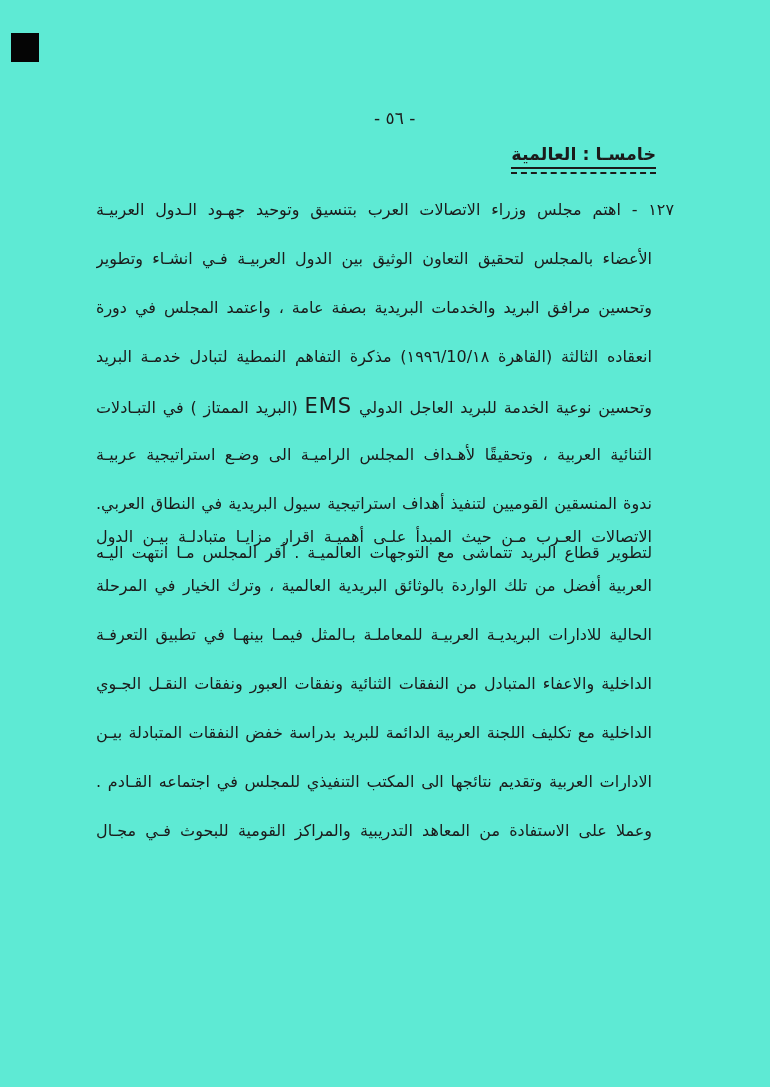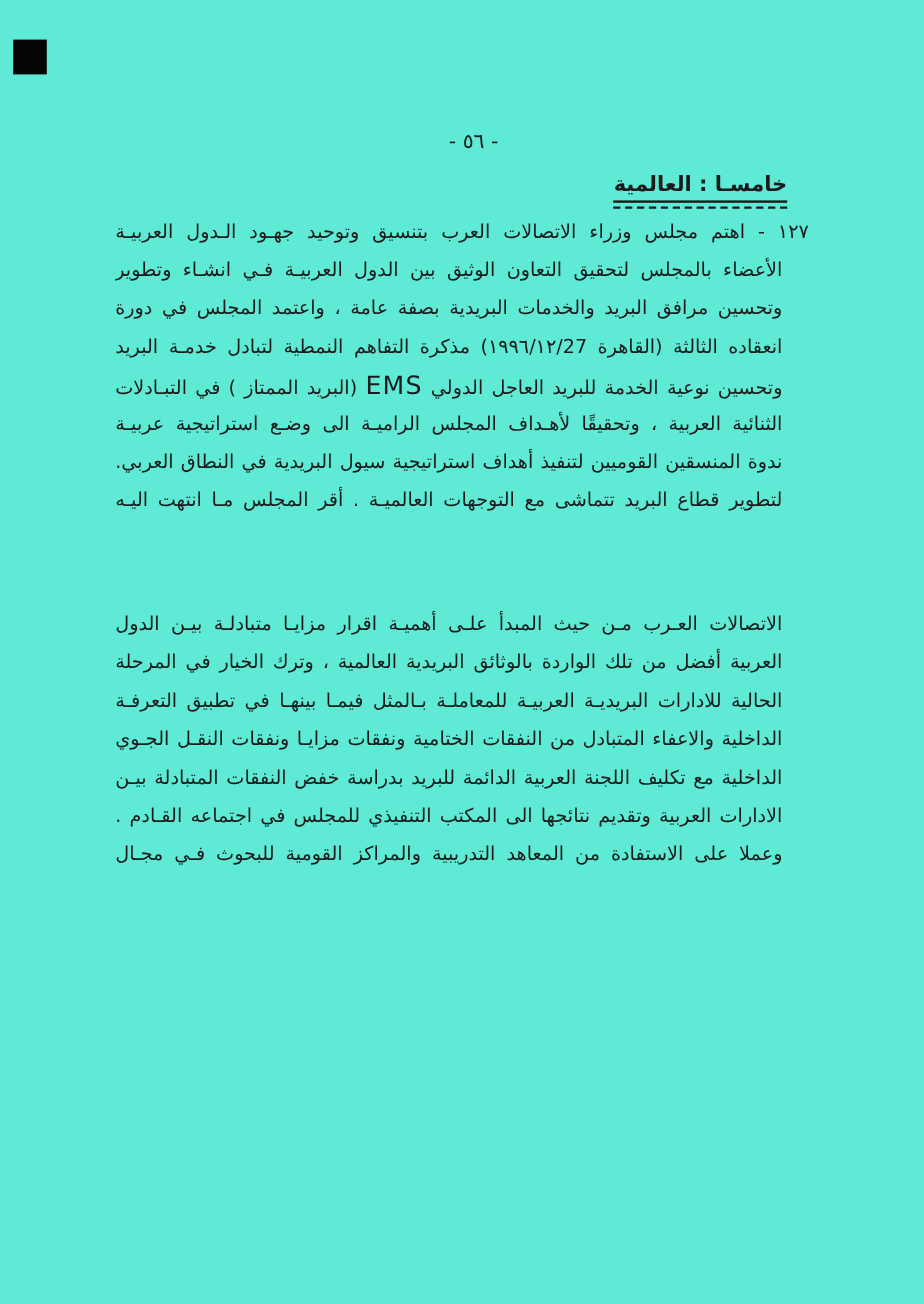--- a/index.html
+++ b/index.html
@@ -43,20 +43,21 @@
   }
   .para-127{top:177px;}
   .para-128{top:504px;}
   .line{
     height:32px;line-height:32px;
     text-align:justify;
     text-align-last:justify;
     text-justify:inter-word;
     overflow:hidden;
     white-space:normal;
+    margin-top:17px;
   }
   .line.cont{padding-right:22px;}
   .ems{
     font-size:21px;
     letter-spacing:1px;
     direction:ltr;unicode-bidi:embed;
   }
 </style>
 </head>
 <body>
@@ -69,34 +70,34 @@
 
   <div class="heading-wrap">
     <span class="heading-text">خامسـا : العالمية</span>
     <div class="heading-dashed"></div>
   </div>
 
   <div class="para para-127">
     <div class="line">١٢٧ - اهتم مجلس وزراء الاتصالات العرب بتنسيق وتوحيد جهـود الـدول العربيـة</div>
     <div class="line cont">الأعضاء بالمجلس لتحقيق التعاون الوثيق بين الدول العربيـة فـي انشـاء وتطوير</div>
     <div class="line cont">وتحسين مرافق البريد والخدمات البريدية بصفة عامة ، واعتمد المجلس في دورة</div>
-    <div class="line cont">انعقاده الثالثة (القاهرة ١٩٩٦/١٢/27) مذكرة التفاهم النمطية لتبادل خدمـة البريد</div>
+    <div class="line cont">انعقاده الثالثة (القاهرة ١٩٩٦/10/١٨) مذكرة التفاهم النمطية لتبادل خدمـة البريد</div>
     <div class="line cont">
       <span>وتحسين نوعية الخدمة للبريد العاجل الدولي</span>
       <span class="ems">EMS</span>
       <span>(البريد الممتاز ) في التبـادلات</span>
     </div>
     <div class="line cont">الثنائية العربية ، وتحقيقًا لأهـداف المجلس الراميـة الى وضـع استراتيجية عربيـة</div>
     <div class="line cont">ندوة المنسقين القوميين لتنفيذ أهداف استراتيجية سيول البريدية في النطاق العربي.</div>
     <div class="line cont">لتطوير قطاع البريد تتماشى مع التوجهات العالميـة . أقر المجلس مـا انتهت اليـه</div>
   </div>
 
   <div class="para para-128">
     <div class="line cont">الاتصالات العـرب مـن حيث المبدأ علـى أهميـة اقرار مزايـا متبادلـة بيـن الدول</div>
     <div class="line cont">العربية أفضل من تلك الواردة بالوثائق البريدية العالمية ، وترك الخيار في المرحلة</div>
     <div class="line cont">الحالية للادارات البريديـة العربيـة للمعاملـة بـالمثل فيمـا بينهـا في تطبيق التعرفـة</div>
-    <div class="line cont">الداخلية والاعفاء المتبادل من النفقات الختامية ونفقات مزايـا ونفقات النقـل الجـوي</div>
+    <div class="line cont">الداخلية والاعفاء المتبادل من النفقات الثنائية ونفقات العبور ونفقات النقـل الجـوي</div>
     <div class="line cont">الداخلية مع تكليف اللجنة العربية الدائمة للبريد بدراسة خفض النفقات المتبادلة بيـن</div>
     <div class="line cont">الادارات العربية وتقديم نتائجها الى المكتب التنفيذي للمجلس في اجتماعه القـادم .</div>
     <div class="line cont">وعملا على الاستفادة من المعاهد التدريبية والمراكز القومية للبحوث فـي مجـال</div>
   </div>
 
 </div>
 
 </body></html>

